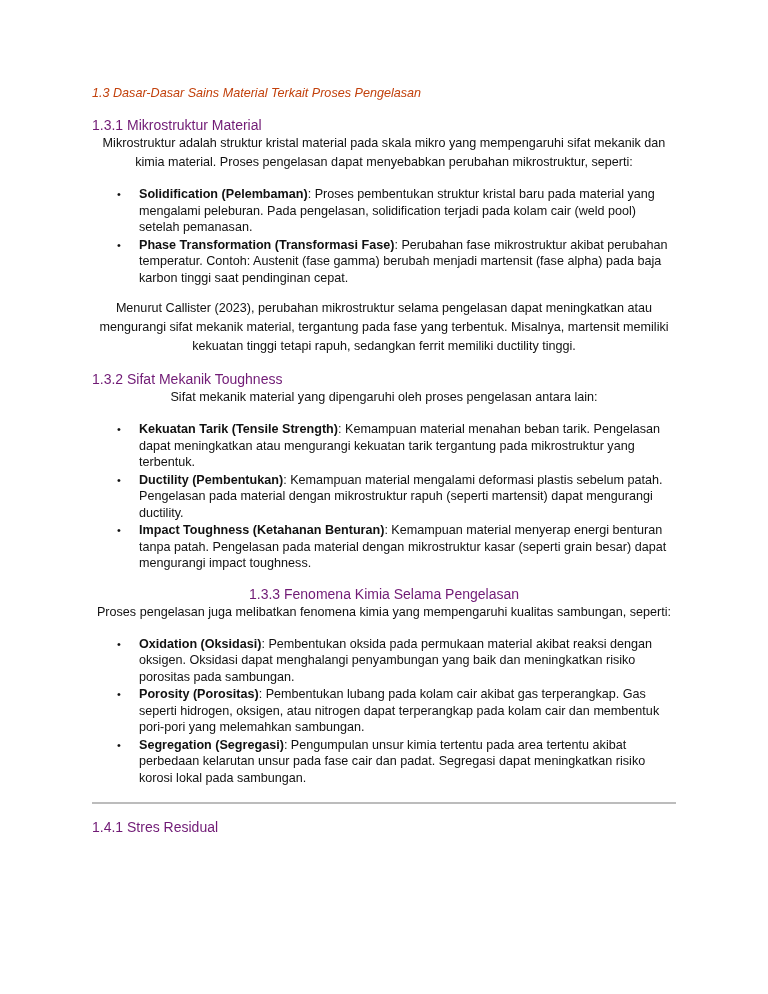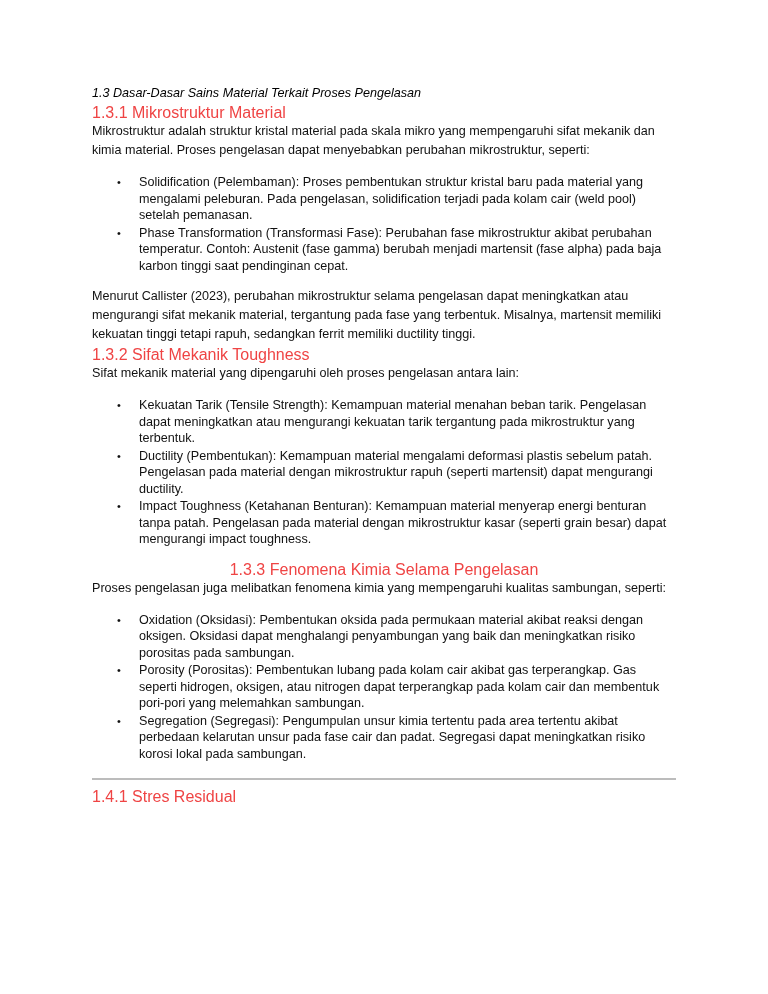--- a/index.html
+++ b/index.html
@@ -16,58 +16,59 @@
       color: #111111;
     }
     .page {
       position: absolute;
       left: 92px;
       top: 84px;
       width: 584px;
     }
     .h2 {
       font-style: italic;
-      color: #000000;
+      color: #c2410c;
       font-size: 12.6px;
       line-height: 18px;
       margin: 0;
       font-weight: normal;
     }
     .h3 {
-      color: #ef4444;
-      font-size: 16px;
+      color: #701a75;
+      font-size: 14px;
       line-height: 18px;
-      margin: 2px 0 0 0;
+      margin: 14px 0 0 0;
       font-weight: normal;
     }
     .p {
       font-size: 12.6px;
       line-height: 19px;
       margin: 0;
+      text-align: center;
     }
     ul.list {
       list-style: none;
       margin: 14px 0 13px 0;
       padding: 0;
     }
     ul.list li {
       position: relative;
       padding-left: 47px;
       font-size: 12.6px;
       line-height: 16.5px;
       margin: 0 0 1px 0;
     }
     ul.list li .bullet {
       position: absolute;
       left: 25px;
       top: 0;
       font-size: 11px;
     }
     ul.list li b {
-      font-weight: normal;
+      font-weight: bold;
     }
     .divider {
       border: none;
       border-top: 2px solid #bcbcbc;
       margin: 16px 0 8px 0;
       height: 0;
     }
     .gap-top {
       margin-top: 10px;
       text-align: center;

